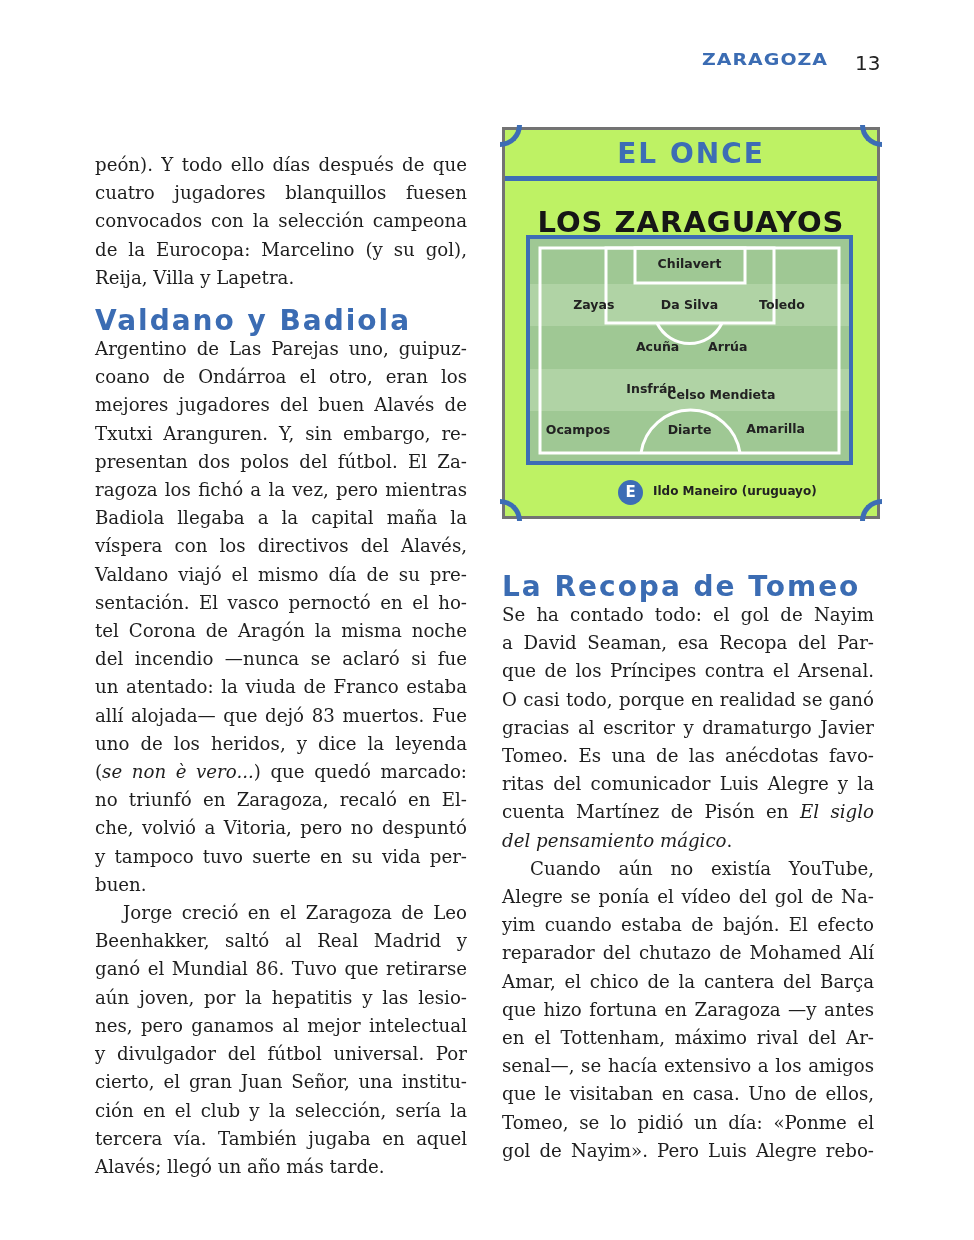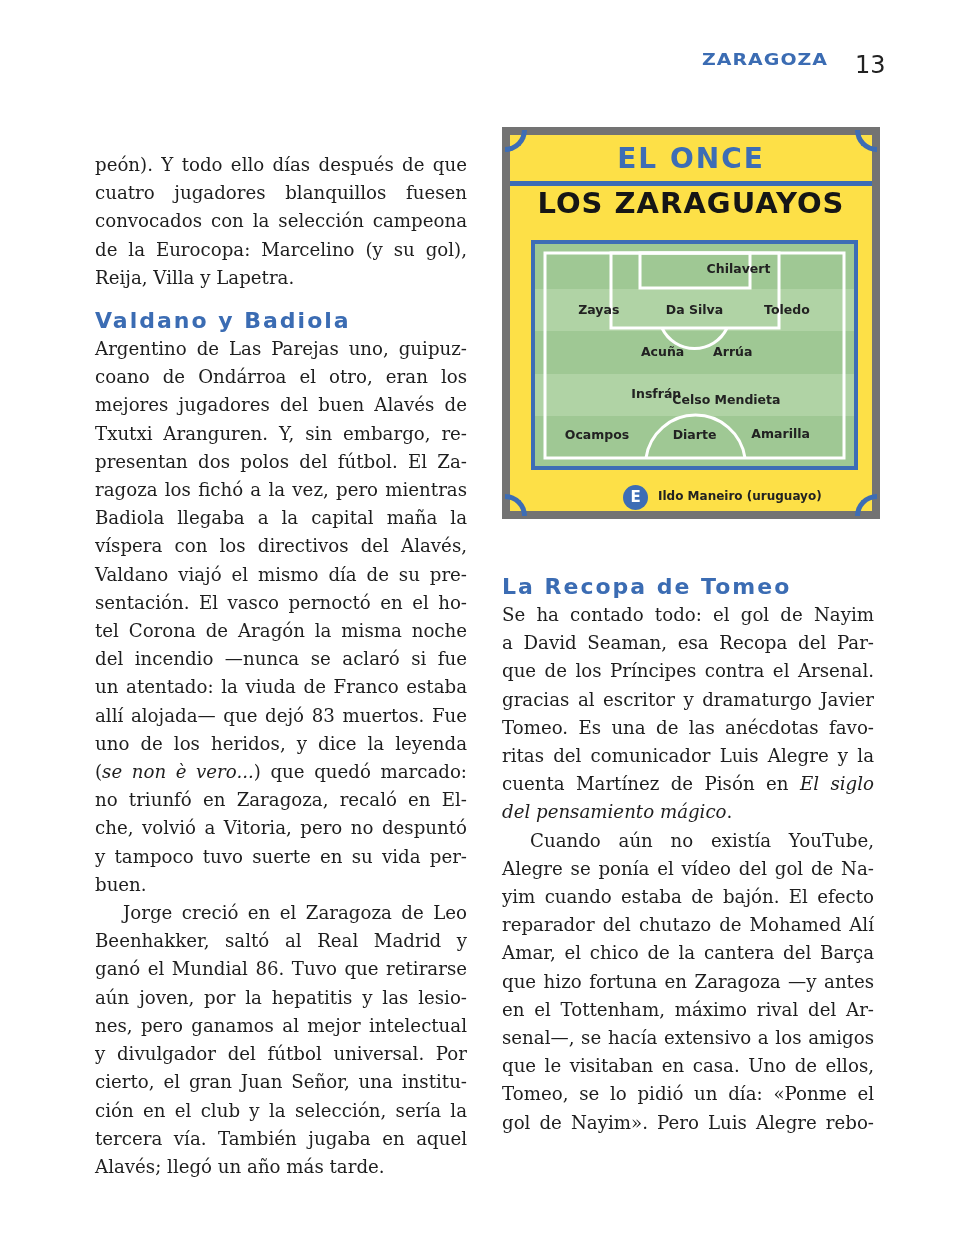--- a/index.html
+++ b/index.html
@@ -4,58 +4,58 @@
 <style>
   html, body { margin: 0; padding: 0; background: #ffffff; }
   body { width: 974px; height: 1240px; position: relative; overflow: hidden; }
   .header-title {
     position: absolute; left: 702px; top: 50px;
     font-family: "DejaVu Sans", sans-serif; font-weight: bold; font-size: 19px;
     color: #3b6cb3; letter-spacing: 1px; transform: scaleY(0.85); transform-origin: left top;
   }
   .page-num {
     position: absolute; left: 855px; top: 51px;
-    font-family: "DejaVu Sans", sans-serif; font-size: 24px; color: #222;
+    font-family: "DejaVu Sans", sans-serif; font-size: 20px; color: #222;
   }
   .col {
     position: absolute; top: 123px; width: 372px;
     font-family: "DejaVu Serif", serif; font-size: 18.2px; line-height: 28.2px;
     color: #1e1e1e; text-align: justify; hyphens: manual;
   }
   .col-left { left: 95px; margin-top: 28px; }
   .col-right { left: 502px; top: 573px; width: 372px; }
   .section-heading {
-    font-family: "DejaVu Sans", sans-serif; font-weight: bold; font-size: 22px;
+    font-family: "DejaVu Sans", sans-serif; font-weight: bold; font-size: 28px;
     color: #3b6cb3; letter-spacing: 2px; margin: 0; line-height: 28px;
   }
   .left-heading { margin-top: 15px; }
   .line { display: block; text-align: justify; text-align-last: justify; white-space: nowrap; }
   .line.last { text-align-last: left; }
   .line.indent { text-indent: 28px; }
 
   
   .once-box {
     position: absolute; left: 502px; top: 127px; width: 378px; height: 392px;
-    box-sizing: border-box; border: 8px solid #737373; background: #fde047;
+    box-sizing: border-box; border: 3px solid #737373; background: #bef264;
   }
   .once-title-row {
     height: 46px; border-bottom: 5px solid #3d6db5; position: relative; text-align: center;
   }
   .once-title {
     font-family: "DejaVu Sans", sans-serif; font-weight: bold; font-size: 28px;
     color: #3d6db5; line-height: 48px; letter-spacing: 2px;
   }
   .corner { position: absolute; width: 22px; height: 22px; border: 5px solid #3d6db5; box-sizing: border-box; }
   .corner.tl { left: -5px; top: -5px; border-radius: 0 0 22px 0; border-left: none; border-top: none; }
   .corner.tr { right: -5px; top: -5px; border-radius: 0 0 0 22px; border-right: none; border-top: none; }
   .corner.bl { left: -5px; bottom: -5px; border-radius: 0 22px 0 0; border-left: none; border-bottom: none; }
   .corner.br { right: -5px; bottom: -5px; border-radius: 22px 0 0 0; border-right: none; border-bottom: none; }
   .team-name {
     text-align: center; font-family: "DejaVu Sans", sans-serif; font-weight: bold;
-    font-size: 29px; color: #161616; letter-spacing: 1px; margin-top: 0; line-height: 34px;
+    font-size: 29px; color: #161616; letter-spacing: 1px; margin-top: 24px; line-height: 34px;
   }
   .pitch {
     position: absolute; left: 21px; top: 105px; width: 327px; height: 230px;
     box-sizing: border-box; border: 4px solid #3d6db5; background: #9fc894;
   }
   .pitch svg { position: absolute; left: 0; top: 0; }
   .player {
     position: absolute; font-family: "DejaVu Sans", sans-serif; font-weight: bold;
     font-size: 12.5px; color: #222; white-space: nowrap; transform: translateX(-50%);
   }
@@ -137,47 +137,48 @@
       <rect x="0" y="0" width="319" height="30" fill="#9fc894"></rect>
       <rect x="0" y="45" width="319" height="42" fill="#b0d3a5"></rect>
       <rect x="0" y="130" width="319" height="42" fill="#b0d3a5"></rect>
       <rect x="10" y="9" width="299" height="205" fill="none" stroke="#fff" stroke-width="3"></rect>
       <rect x="76" y="9" width="168" height="75" fill="none" stroke="#fff" stroke-width="3"></rect>
       <rect x="105" y="9" width="110" height="35" fill="none" stroke="#fff" stroke-width="3"></rect>
       <path d="M 127 84 A 36 36 0 0 0 192 84" fill="none" stroke="#fff" stroke-width="3"></path>
       <path d="M 111 214 A 50 50 0 0 1 210 214" fill="none" stroke="#fff" stroke-width="3"></path>
     </svg>
     <div id="players-layer">
-        <span class="player" style="left: 159.5px; top: 17px; margin-left: 44px;">Chilavert</span>
+        <span class="player" style="left: 159.5px; top: 17px;">Chilavert</span>
         <span class="player" style="left: 63.8px; top: 58px;">Zayas</span>
         <span class="player" style="left: 159.5px; top: 58px;">Da Silva</span>
         <span class="player" style="left: 252.01px; top: 58px;">Toledo</span>
         <span class="player" style="left: 127.6px; top: 100px;">Acuña</span>
         <span class="player" style="left: 197.78px; top: 100px;">Arrúa</span>
         <span class="player" style="left: 89.32px; top: 142px; margin-left: 32px;">Insfrán</span>
         <span class="player" style="left: 191.4px; top: 148px;">Celso Mendieta</span>
-        <span class="player" style="left: 62px; top: 183px;">Ocampos</span>
+        <span class="player" style="left: 48px; top: 183px;">Ocampos</span>
         <span class="player" style="left: 159.5px; top: 183px;">Diarte</span>
         <span class="player" style="left: 245.63px; top: 182px;">Amarilla</span>
       </div>
   </div>
   <div class="coach-row">
     <span class="coach-badge">E</span>
     <span class="coach-name">Ildo Maneiro (uruguayo)</span>
   </div>
   <span class="corner bl"></span>
   <span class="corner br"></span>
 </div>
 
 <div class="col col-right">
   <h2 class="section-heading">La Recopa de Tomeo</h2>
   <div>
     <span class="line">Se ha contado todo: el gol de Nayim</span>
     <span class="line">a David Seaman, esa Recopa del Par-</span>
     <span class="line">que de los Príncipes contra el Arsenal.</span>
+    <span class="line">O casi todo, porque en realidad se ganó</span>
     <span class="line">gracias al escritor y dramaturgo Javier</span>
     <span class="line">Tomeo. Es una de las anécdotas favo-</span>
     <span class="line">ritas del comunicador Luis Alegre y la</span>
     <span class="line"><span>cuenta Martínez de Pisón en </span><em>El siglo</em></span>
     <span class="line last"><em>del pensamiento mágico</em><span>.</span></span>
   </div>
   <div>
     <span class="line indent">Cuando aún no existía YouTube,</span>
     <span class="line">Alegre se ponía el vídeo del gol de Na-</span>
     <span class="line">yim cuando estaba de bajón. El efecto</span>

